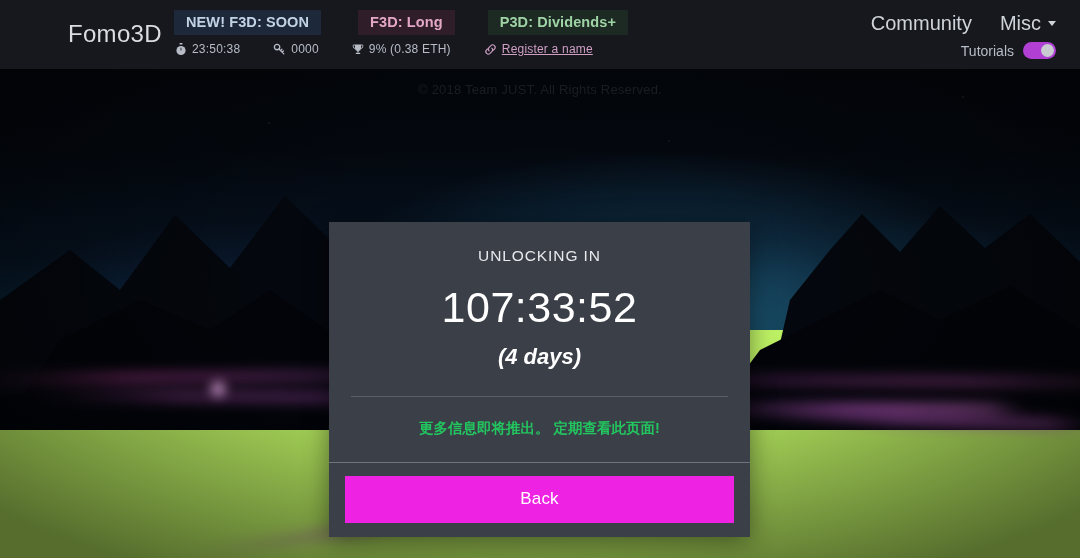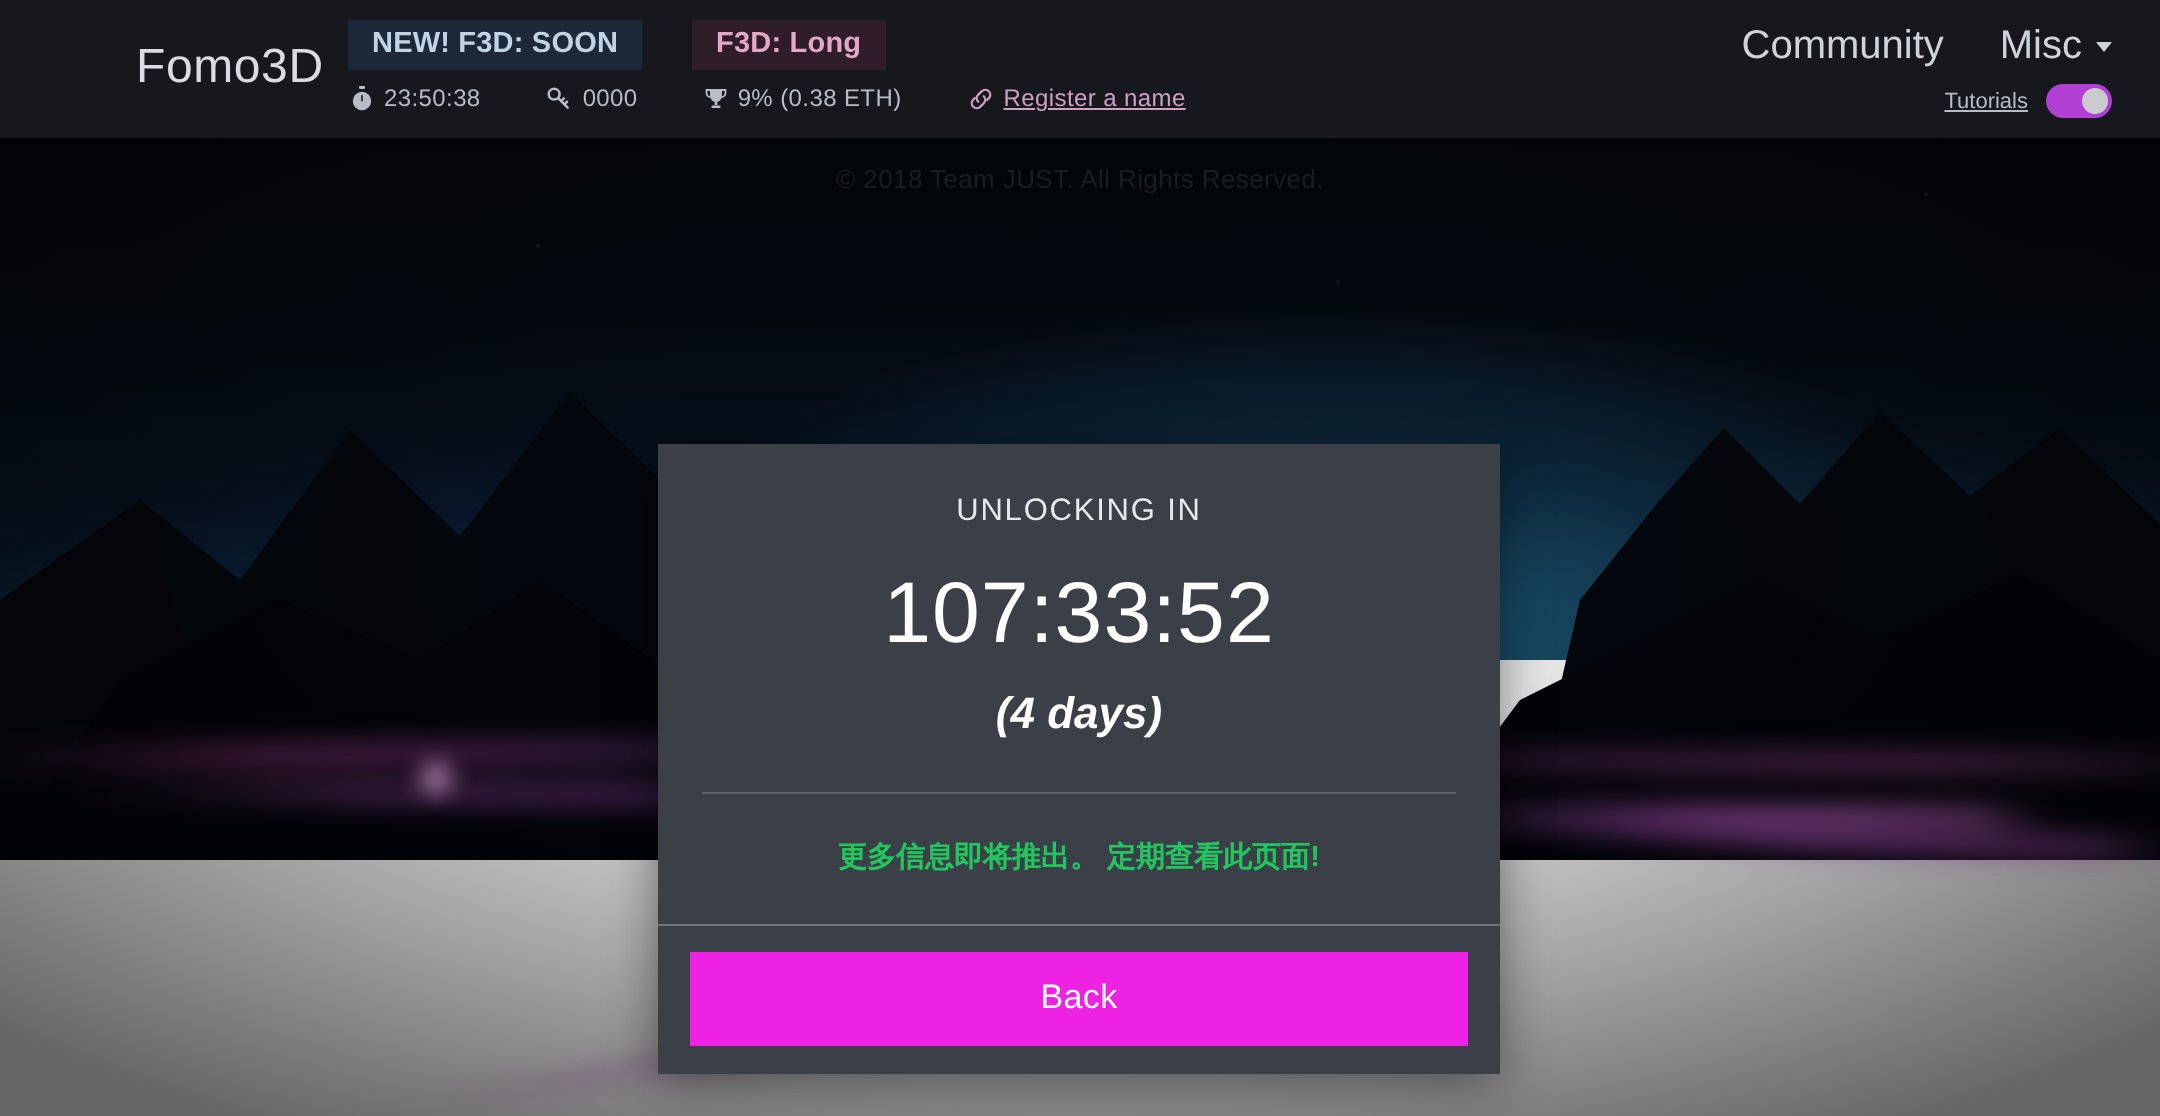--- a/index.html
+++ b/index.html
@@ -12,21 +12,21 @@
 
   #app {
     position: relative;
     width: 1080px; height: 558px;
     overflow: hidden;
   }
 
   
   .bg {
     position: absolute; inset: 0;
-    background: #e5e5e5;
+    background: #bef264;
   }
   .sky {
     position: absolute; left: 0; right: 0; top: 0; height: 330px;
     background:
       radial-gradient(ellipse 520px 230px at 62% 96%, rgba(30,92,120,0.95) 0%, rgba(18,56,80,0.55) 40%, rgba(6,18,30,0) 72%),
       radial-gradient(ellipse 360px 190px at 20% 108%, rgba(24,48,96,0.55) 0%, rgba(8,16,40,0) 70%),
       radial-gradient(ellipse 420px 160px at 88% 100%, rgba(20,60,92,0.5) 0%, rgba(6,16,30,0) 72%),
       linear-gradient(180deg, #03050a 0%, #04080f 45%, #061220 78%, #08263a 100%);
   }
   .star {
@@ -62,21 +62,21 @@
     display: flex; align-items: center; gap: 15px;
   }
   .nav-link {
     font-size: 14.5px; font-weight: 700;
     padding: 4px 12px 5px 12px;
     text-decoration: none;
     letter-spacing: 0.1px;
     white-space: nowrap;
   }
   .nav-f3d-soon { color: #c3d3e6; background: rgba(40,66,104,0.40); }
-  .nav-f3d-long { color: #e4a8c6; background: rgba(86,40,62,0.40); margin-left: 10px; }
+  .nav-f3d-long { color: #e4a8c6; background: rgba(86,40,62,0.40); margin-left: 22px; }
   .nav-p3d-div  { color: #9fd3a5; background: rgba(38,70,44,0.40); margin-left: 18px; }
 
   .stats {
     position: absolute; left: 175px; top: 42px;
     display: flex; align-items: center; gap: 0;
     font-size: 12px; color: #b7bcc6; text-align: center;
   }
   .stat {
     display: flex; align-items: center; gap: 5px;
     white-space: nowrap;
@@ -99,21 +99,21 @@
     width: 0; height: 0;
     border-left: 4.5px solid transparent;
     border-right: 4.5px solid transparent;
     border-top: 5px solid #cfd3da;
     display: inline-block;
   }
   .tutorials-row {
     position: absolute; right: 24px; top: 42px;
     display: flex; align-items: center; gap: 9px;
   }
-  .tutorials-label { font-size: 11px; color: #b7bcc6; text-decoration: underline; }
+  .tutorials-label { font-size: 14px; color: #b7bcc6; }
   .toggle {
     width: 33px; height: 17px; border-radius: 9px;
     background: #b13fd4;
     position: relative;
     border: none;
     cursor: pointer;
   }
   .toggle .knob {
     position: absolute; right: 2px; top: 2px;
     width: 13px; height: 13px; border-radius: 50%;
@@ -236,20 +236,21 @@
     <div class="copyright">© 2018 Team JUST. All Rights Reserved.</div>
   </div>
 
   <div class="header">
 
     <div class="brand">Fomo3D</div>
 
     <div class="nav-top">
       <a href="#" class="nav-link nav-f3d-soon">NEW! F3D: SOON</a>
       <a href="#" class="nav-link nav-f3d-long">F3D: Long</a>
+      <a href="#" class="nav-link nav-p3d-div">P3D: Dividends+</a>
     </div>
 
     <div class="stats">
 
       <div class="stat">
         <span class="stat-ico">
           <svg width="12" height="13" viewBox="0 0 24 26" fill="none">
             <rect x="9" y="0" width="6" height="3" rx="1" fill="#b7bcc6"></rect>
             <circle cx="12" cy="15" r="9.2" fill="#b7bcc6"></circle>
             <rect x="11.2" y="9" width="1.6" height="6.5" rx="0.8" fill="#16181d"></rect>

